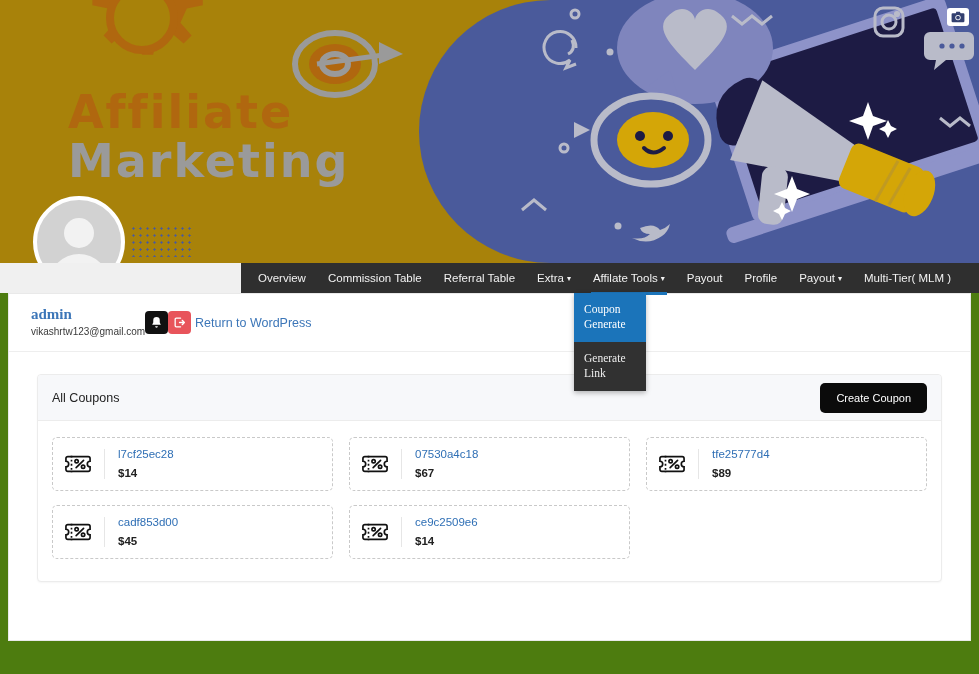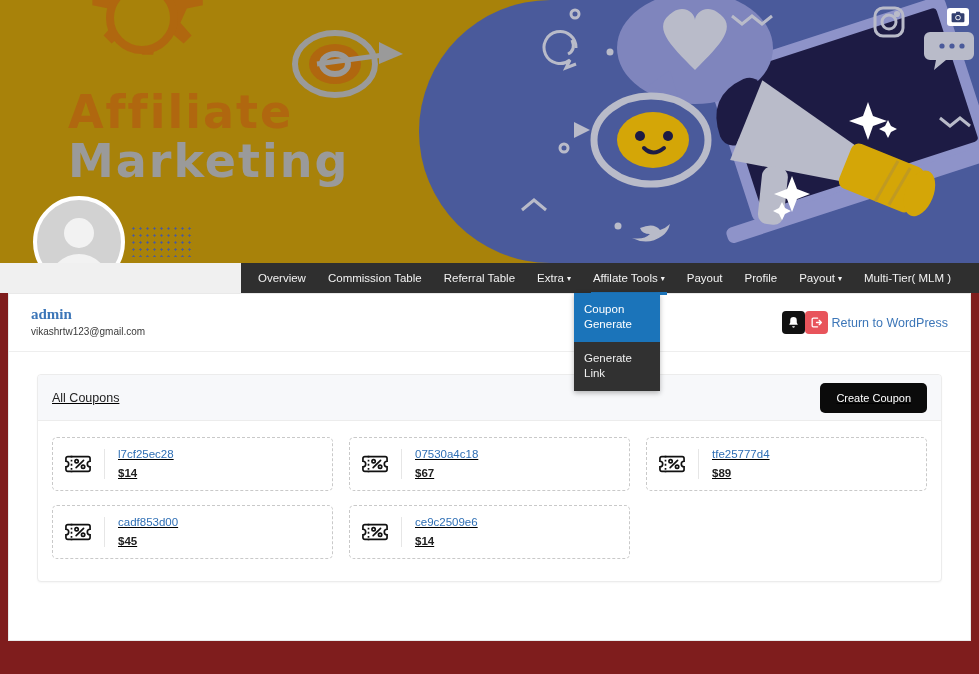--- a/index.html
+++ b/index.html
@@ -2,21 +2,21 @@
 <html><head>
 <meta charset="utf-8">
 <style>
   * { box-sizing: border-box; margin: 0; padding: 0; }
   html, body {
     width: 979px; height: 674px;
     font-family: "Liberation Sans", sans-serif;
     background: #ffffff;
     overflow: hidden;
   }
-  .page { position: relative; width: 979px; height: 674px; background:#7f1d1d; }
+  .page { position: relative; width: 979px; height: 674px; background:#4d7c0f; }
 
   
   .banner {
     position:absolute; left:0; top:0; width:979px; height:263px;
     overflow:hidden; background:#a8820a;
   }
   .banner-left {
     position:absolute; left:0; top:0; width:560px; height:263px;
     background:#a8820a;
   }
@@ -81,57 +81,57 @@
     white-space:nowrap; cursor:pointer; position:relative;
   }
   .nav-item:first-child{ padding-left:17px; }
   .nav-item .caret{ font-size:8px; margin-left:3px; position:relative; top:-1px;}
   .nav-item.active::after{
     content:""; position:absolute; left:9px; right:9px; bottom:-2px; height:3px; background:#1b74ba;
   }
 
   
   .dropdown{
-    position:absolute; left:574px; top:293px; width:86px; z-index:40;
-    background:#313131; box-shadow:0 2px 5px rgba(0,0,0,.28);
+    position:absolute; left:574px; top:293px; width:72px; z-index:40;
+    background:#313131; box-shadow:0 2px 5px rgba(0,0,0,.28);font-family:Liberation Serif, serif;
   }
   .dd-item{
     font-size:11.5px; color:#efefef; padding:9px 10px 10px 10px; line-height:15px; cursor:pointer;
   }
   .dd-item.sel{ background:#1b74ba; color:#ffffff; }
 
   
   .content{
     position:absolute; left:8px; top:293px; width:963px; height:348px;
     background:#ffffff; border:1px solid #e9e9e9;
   }
   .userbar{
     position:relative; height:58px; border-bottom:1px solid #eeeeee;
-    display:flex; align-items:center; justify-content:space-between;
+    display:flex; align-items:center; justify-content:flex-start;
     padding:0 22px 0 22px; background:#ffffff;
   }
   .uname{
     font-family:"Liberation Serif", serif; font-weight:bold; font-size:15px; color:#3c76b8;
     line-height:17px;
   }
   .uemail{ font-size:10px; color:#3a3a3a; line-height:16px; margin-top:1px;}
   .ubar-right{ display:flex; align-items:center; }
   .icon-btn{
     width:23px; height:23px; border-radius:4px; display:flex; align-items:center; justify-content:center;
     cursor:pointer;
   }
   .icon-btn.bell{ background:#111111; }
   .icon-btn.logout{ background:#e8545b; }
   .icon-btn svg{ width:13px; height:13px; display:block;}
   .wp-link{ color:#3c76b8; font-size:12.5px; margin-left:4px; cursor:pointer; }
 
   
   .panel-wrap{ padding:22px 28px; background:#ffffff; }
   .panel{
-    border:1px solid #ececec; border-radius:4px; background:#ffffff; box-shadow:0 1px 2px rgba(0,0,0,.04);text-decoration:underline;
+    border:1px solid #ececec; border-radius:4px; background:#ffffff; box-shadow:0 1px 2px rgba(0,0,0,.04);
   }
   .panel-head{
     height:46px; background:#f7f8fa; border-bottom:1px solid #ececec;
     display:flex; align-items:center; justify-content:space-between; padding:0 14px 0 14px;
     border-radius:4px 4px 0 0;
   }
   .panel-title{ font-size:12.5px; color:#232323; }
   .btn-dark{
     background:#0b0b0b; color:#ffffff; font-size:11px; padding:9px 16px; border-radius:5px;
     border:none; cursor:pointer; font-family:"Liberation Sans", sans-serif;

